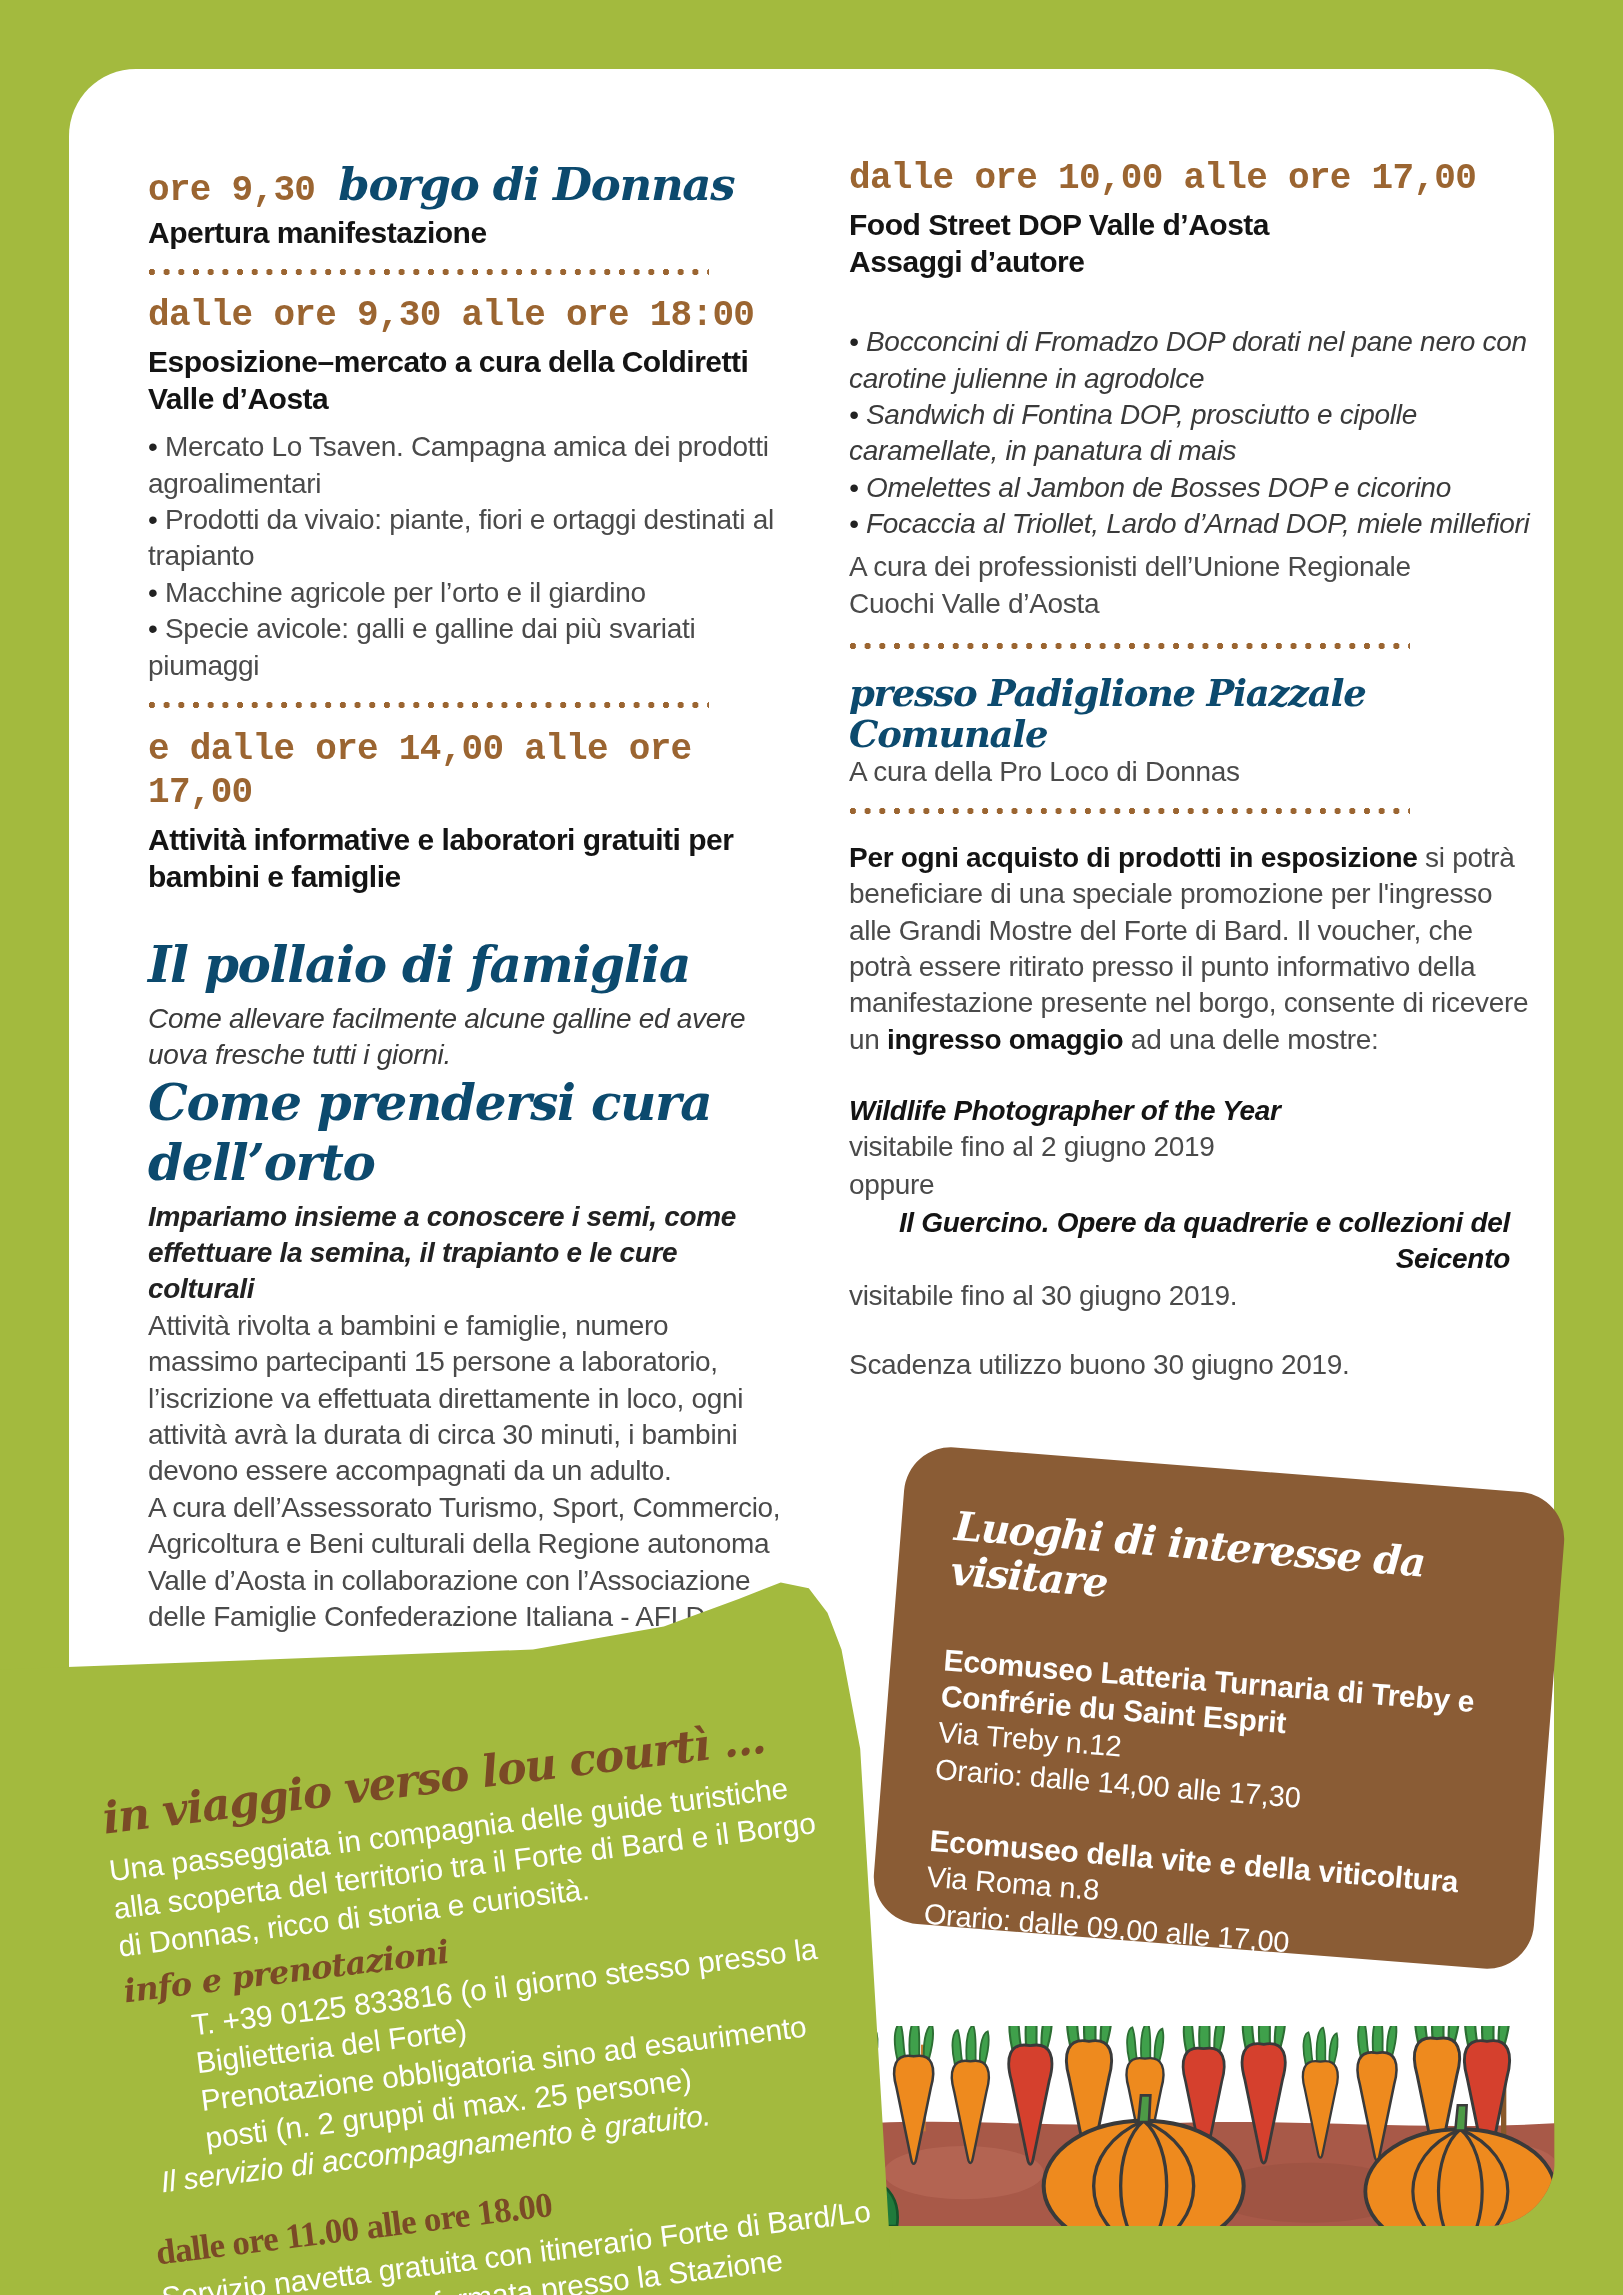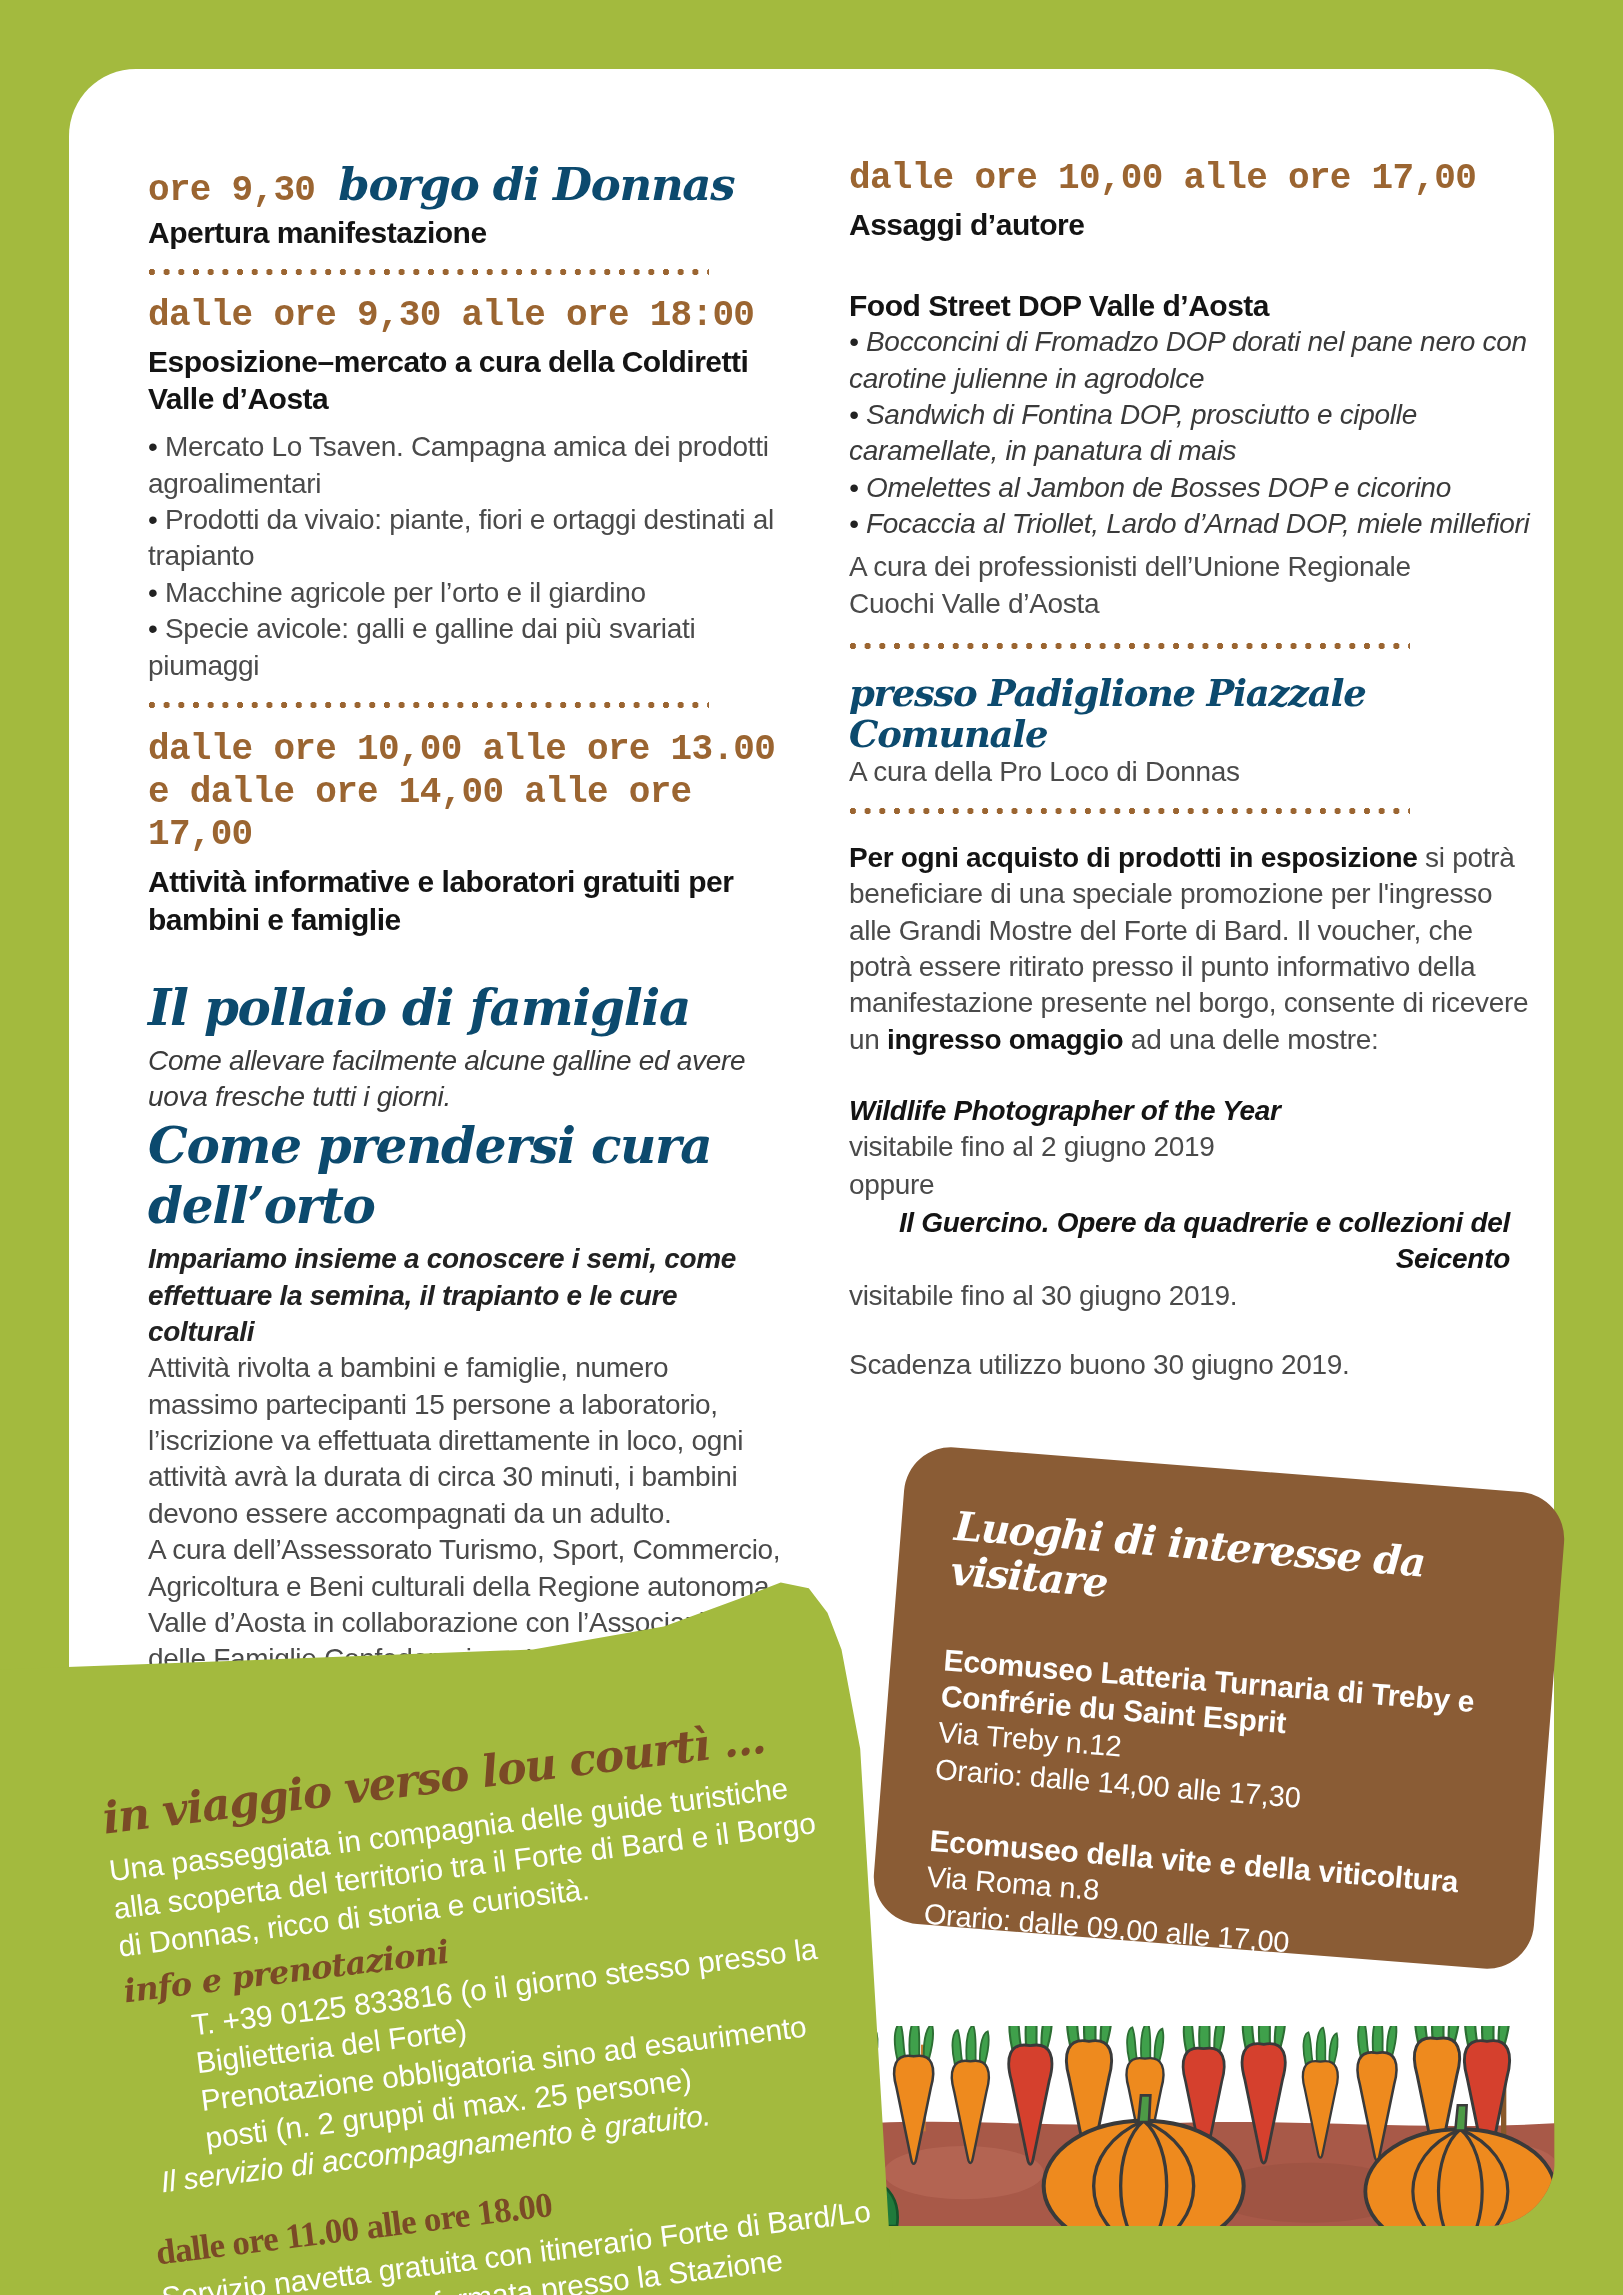--- a/index.html
+++ b/index.html
@@ -120,39 +120,38 @@
   <div class="subhead mb18" style="width:601px;">Esposizione–mercato a cura della Coldiretti Valle d’Aosta</div>
   <div class="body-text mb24">
     <span class="bullet">Mercato Lo Tsaven. Campagna amica dei prodotti agroalimentari</span>
     <span class="bullet">Prodotti da vivaio: piante, fiori e ortaggi destinati al trapianto</span>
     <span class="bullet">Macchine agricole per l’orto e il giardino</span>
     <span class="bullet">Specie avicole: galli e galline dai più svariati piumaggi</span>
   </div>
 
   <div class="dots sep2"></div>
 
-  <div class="time">dalle ore 10,00 alle ore 13.00</div>
   <div class="time mb10">e dalle ore 14,00 alle ore 17,00</div>
   <div class="subhead mb60" style="width:588px;">Attività informative e laboratori gratuiti per bambini e famiglie</div>
 
   <div class="script lab-title mb8">Il pollaio di famiglia</div>
   <div class="body-text ital" style="width:628px;">Come allevare facilmente  alcune galline ed avere uova fresche tutti i giorni.</div>
 
   <div class="script lab-title mb8">Come prendersi cura dell’orto</div>
   <div class="body-text ital" style="width:641px;font-weight:700;color:#222;">Impariamo insieme a conoscere i semi, come effettuare la semina, il trapianto e le cure colturali</div>
   <div class="body-text" style="width:634px;">Attività  rivolta a bambini e famiglie, numero massimo partecipanti 15 persone a laboratorio, l’iscrizione va effettuata direttamente in loco, ogni attività avrà la durata di circa 30  minuti, i bambini devono essere accompagnati da un adulto.</div>
   <div class="body-text" style="width:634px;">A cura dell’Assessorato Turismo, Sport, Commercio, Agricoltura e Beni culturali della Regione autonoma Valle d’Aosta in collaborazione con l’Associazione delle Famiglie Confederazione Italiana - AFI Donnas</div>
 
 </div>
 
 <div class="col-right">
 
   <div class="time mb8">dalle ore 10,00 alle ore 17,00</div>
+  <div class="subhead">Food Street  DOP Valle d’Aosta</div>
   <div class="subhead mb66">Assaggi d’autore</div>
-  <div class="subhead">Food Street  DOP Valle d’Aosta</div>
 
   <div class="body-text ital mb10">
     <span class="bullet">Bocconcini di Fromadzo DOP dorati nel pane nero con carotine julienne in agrodolce</span>
     <span class="bullet">Sandwich di Fontina DOP, prosciutto e cipolle caramellate, in panatura di mais</span>
     <span class="bullet">Omelettes al Jambon de Bosses DOP e cicorino</span>
     <span class="bullet">Focaccia al Triollet, Lardo d’Arnad DOP, miele millefiori</span>
   </div>
   <div class="body-text" style="width:654px;">A cura dei professionisti dell’Unione Regionale Cuochi Valle d’Aosta</div>
 
   <div class="dots sepR1"></div>

